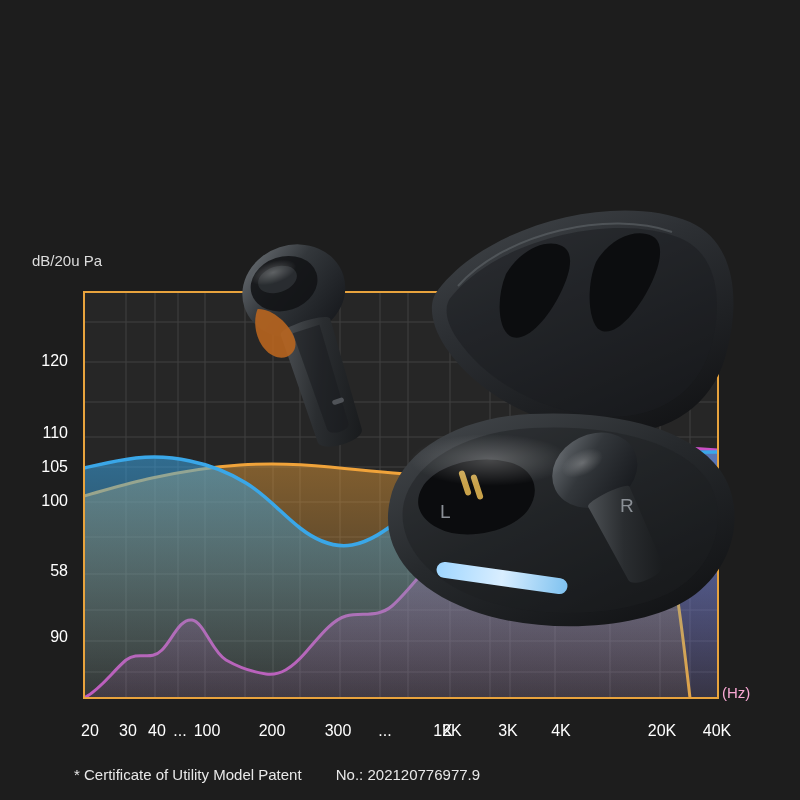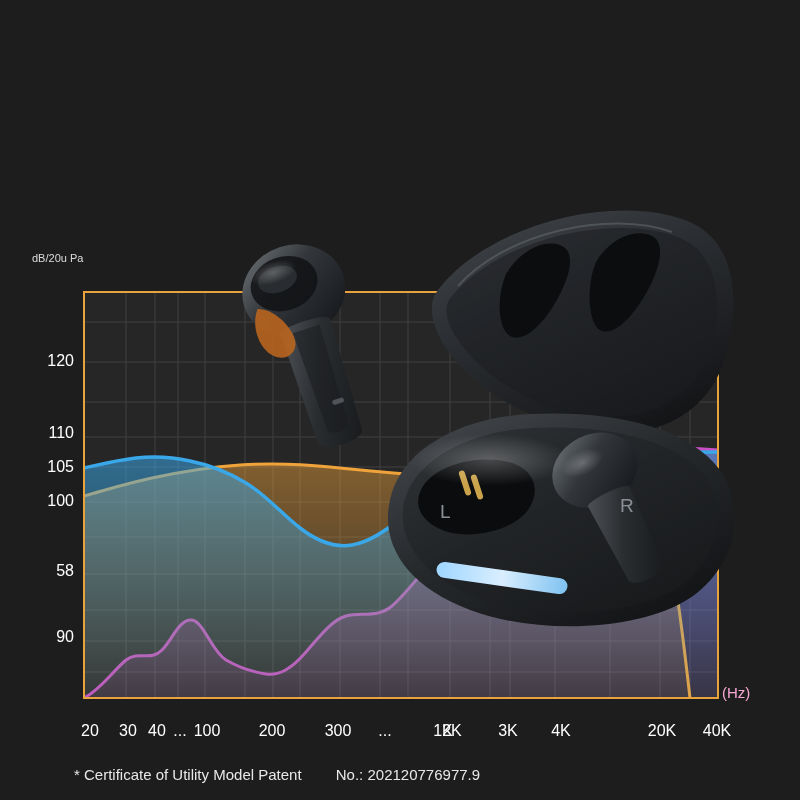--- a/index.html
+++ b/index.html
@@ -43,35 +43,35 @@
     position: absolute;
     left: 0;
     top: 0;
     width: 800px;
     height: 800px;
   }
   #y-axis-unit {
     position: absolute;
     left: 32px;
     top: 252px;
-    font-size: 11px;
+    font-size: 15px;
     color: #dddddd;
     white-space: nowrap;
   }
   #x-axis-unit {
     position: absolute;
     left: 722px;
     top: 684px;
     font-size: 15px;
     color: #f9a8d4;
     white-space: nowrap;
   }
   .y-tick {
     position: absolute;
-    right: 0;
+    right: 6px;
     font-size: 16px;
     color: #ffffff;
     text-align: left;
     white-space: nowrap;
   }
   #y-ticks {
     position: absolute;
     left: 0;
     top: 0;
     width: 74px;

